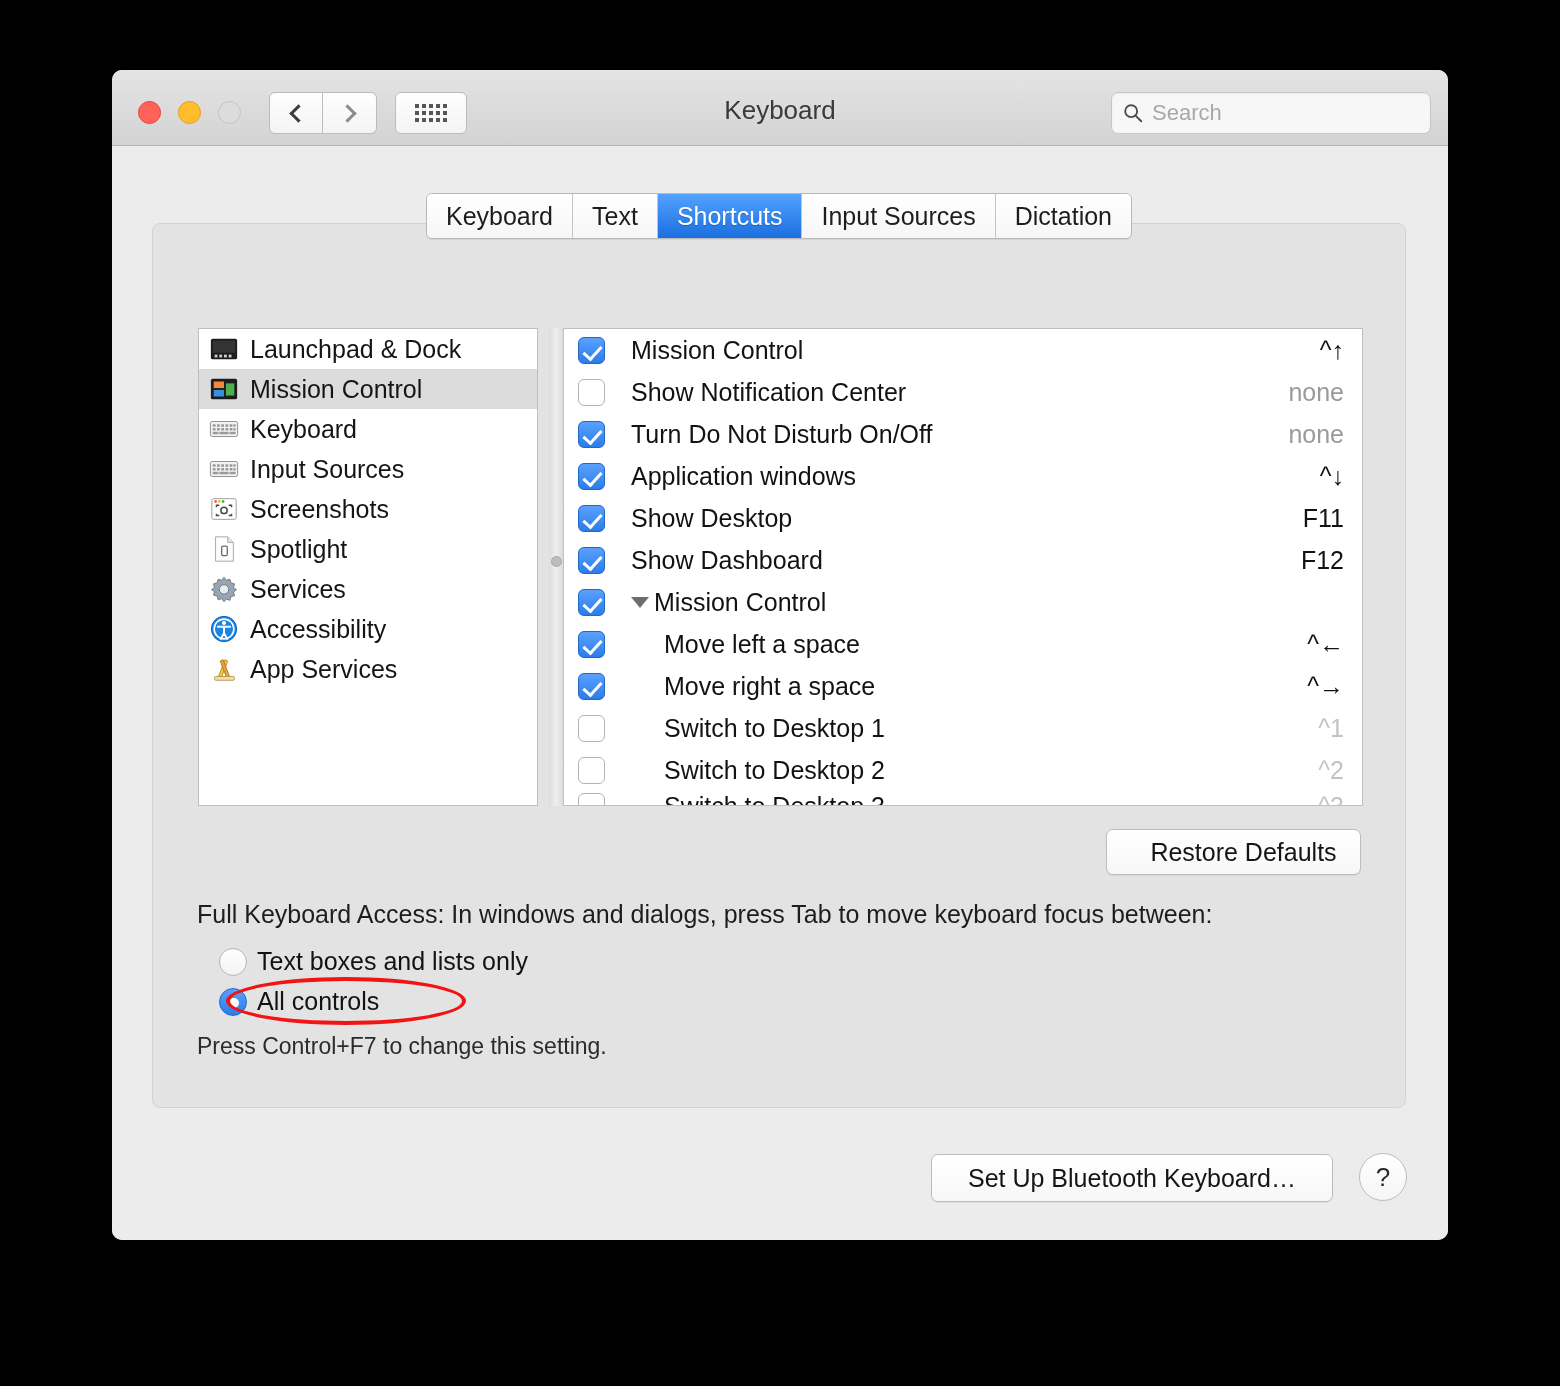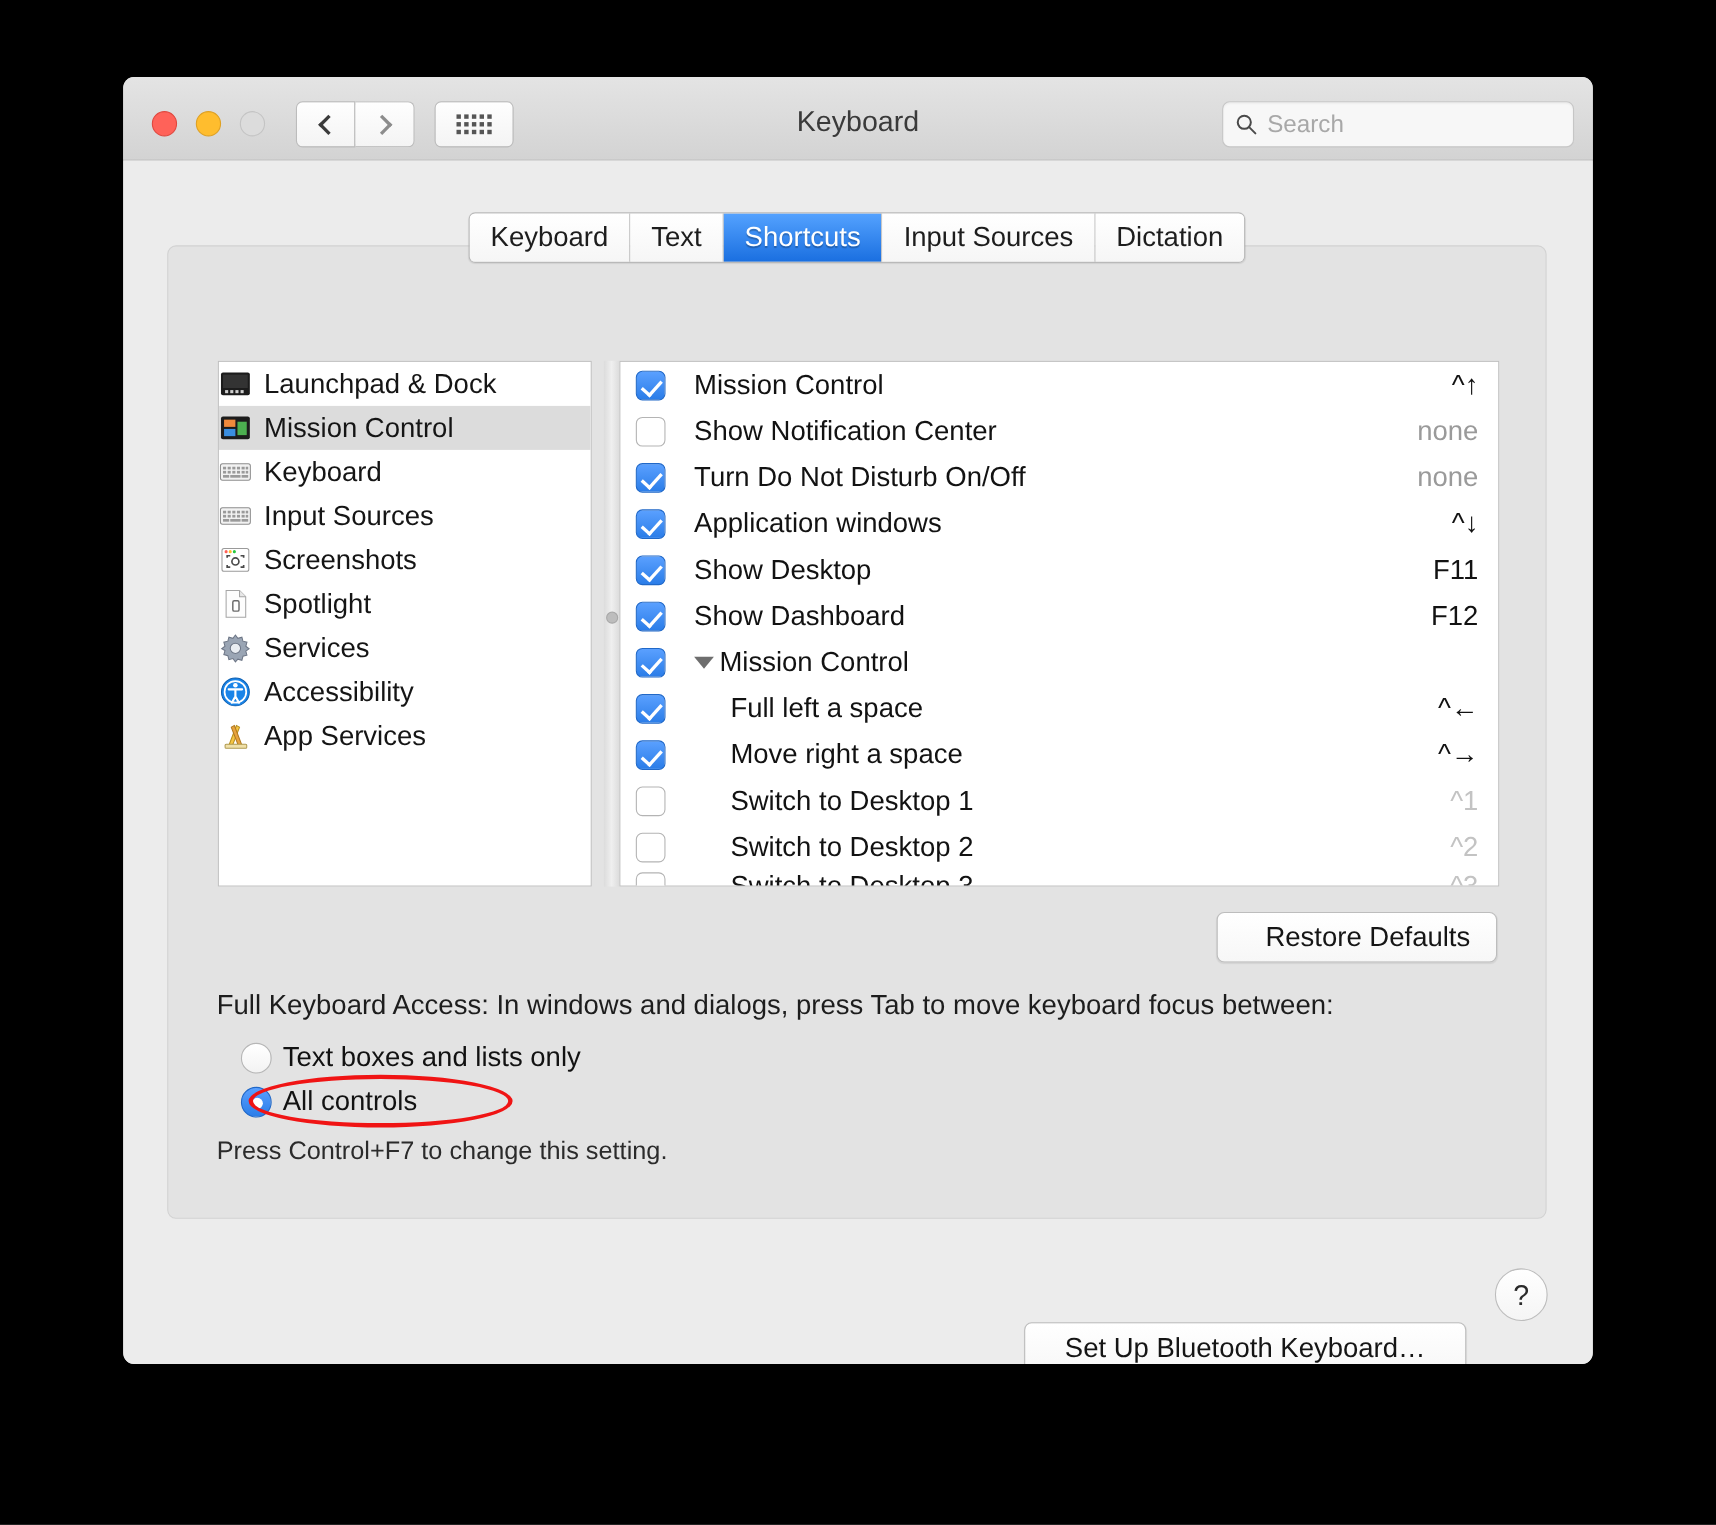--- a/index.html
+++ b/index.html
@@ -130,21 +130,21 @@
   
   #sidebar-list {
     position: absolute; left: 45px; top: 104px;
     width: 340px; height: 478px;
     background: #fff;
     border: 1px solid #c0c0c0;
     overflow: hidden;
   }
   .side-item {
     display: flex; align-items: center;
-    height: 40px; 
+    height: 40px; padding-left: 10px;
     font-size: 25px; color: #151515;
     cursor: default;
   }
   .side-item.selected { background: #dcdcdc; }
   .side-icon { width: 30px; height: 30px; margin-right: 11px; flex: none; }
 
   #splitter {
     position: absolute; left: 396px; top: 104px;
     width: 14px; height: 478px;
     background: linear-gradient(90deg,#dcdcdc,#efefef,#dcdcdc);
@@ -232,21 +232,21 @@
   .radio-label { font-size: 25px; color: #121212; }
   #fka-hint { position: absolute; left: 44px; top: 809px; font-size: 23px; color: #2b2b2b; }
 
   #annotation-ellipse {
     position: absolute; left: 73px; top: 753px;
     width: 240px; height: 48px;
     border: 4px solid #f01414; border-radius: 50%;
     pointer-events: none;
   }
 
-  #setup-bt-button { position: absolute; left: 819px; top: 1056px; width: 402px; height: 48px; }
+  #setup-bt-button { position: absolute; left: 819px; top: 1008px; width: 402px; height: 48px; }
   #help-button {
     position: absolute; left: 1247px; top: 1007px;
     width: 48px; height: 48px; border-radius: 50%;
     background: linear-gradient(180deg,#ffffff,#f5f5f5);
     border: 1px solid #bdbdbd;
     display: flex; align-items: center; justify-content: center;
     font-size: 26px; color: #2b2b2b; cursor: default;
   }
 </style>
 </head>
@@ -467,21 +467,21 @@
           <div class="sc-row group">
             <span class="cbox on"></span>
             <span class="sc-label">
               <span class="disclosure"></span>
               <span>Mission Control</span>
             </span>
             <span class="sc-key"></span>
           </div>
           <div class="sc-row child">
             <span class="cbox on"></span>
-            <span class="sc-label">Full left a space</span>
+            <span class="sc-label">Move left a space</span>
             <span class="sc-key">^←</span>
           </div>
           <div class="sc-row child">
             <span class="cbox on"></span>
             <span class="sc-label">Move right a space</span>
             <span class="sc-key">^→</span>
           </div>
           <div class="sc-row child">
             <span class="cbox"></span>
             <span class="sc-label">Switch to Desktop 1</span>

